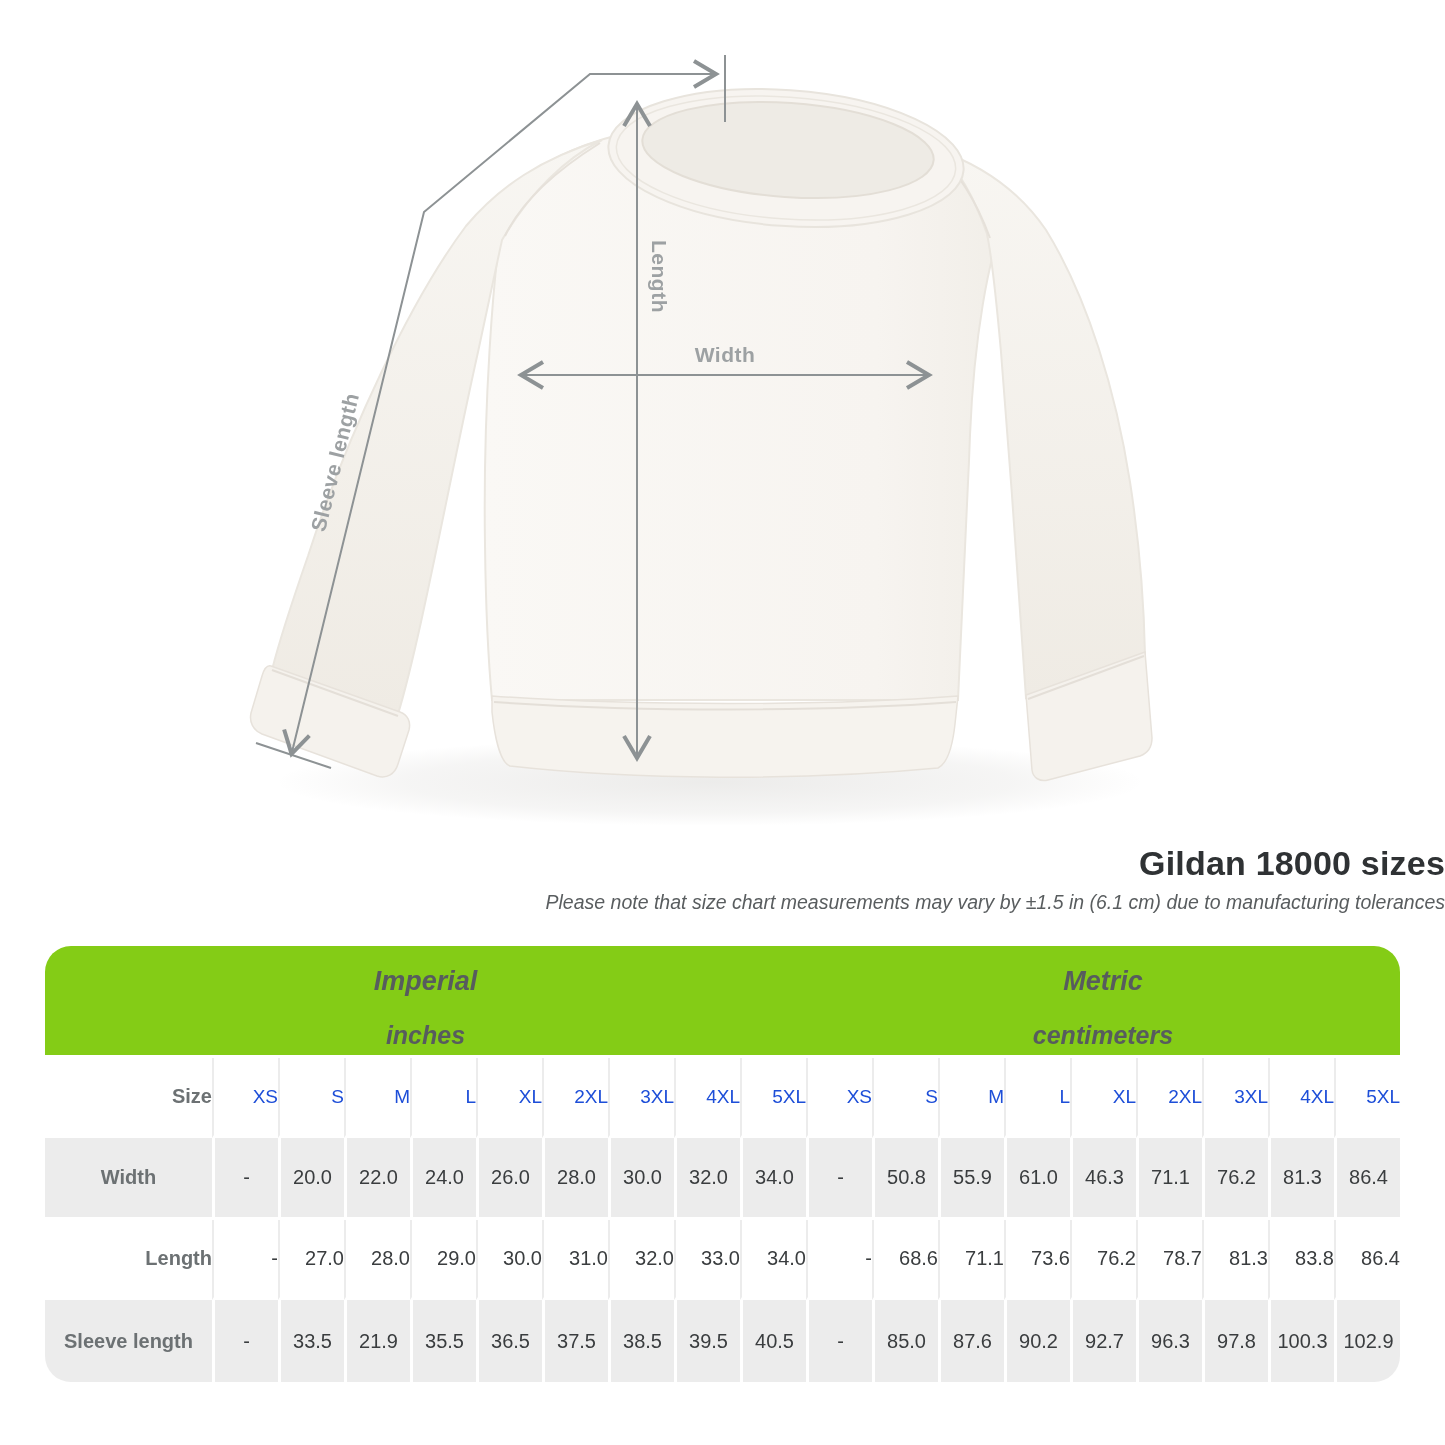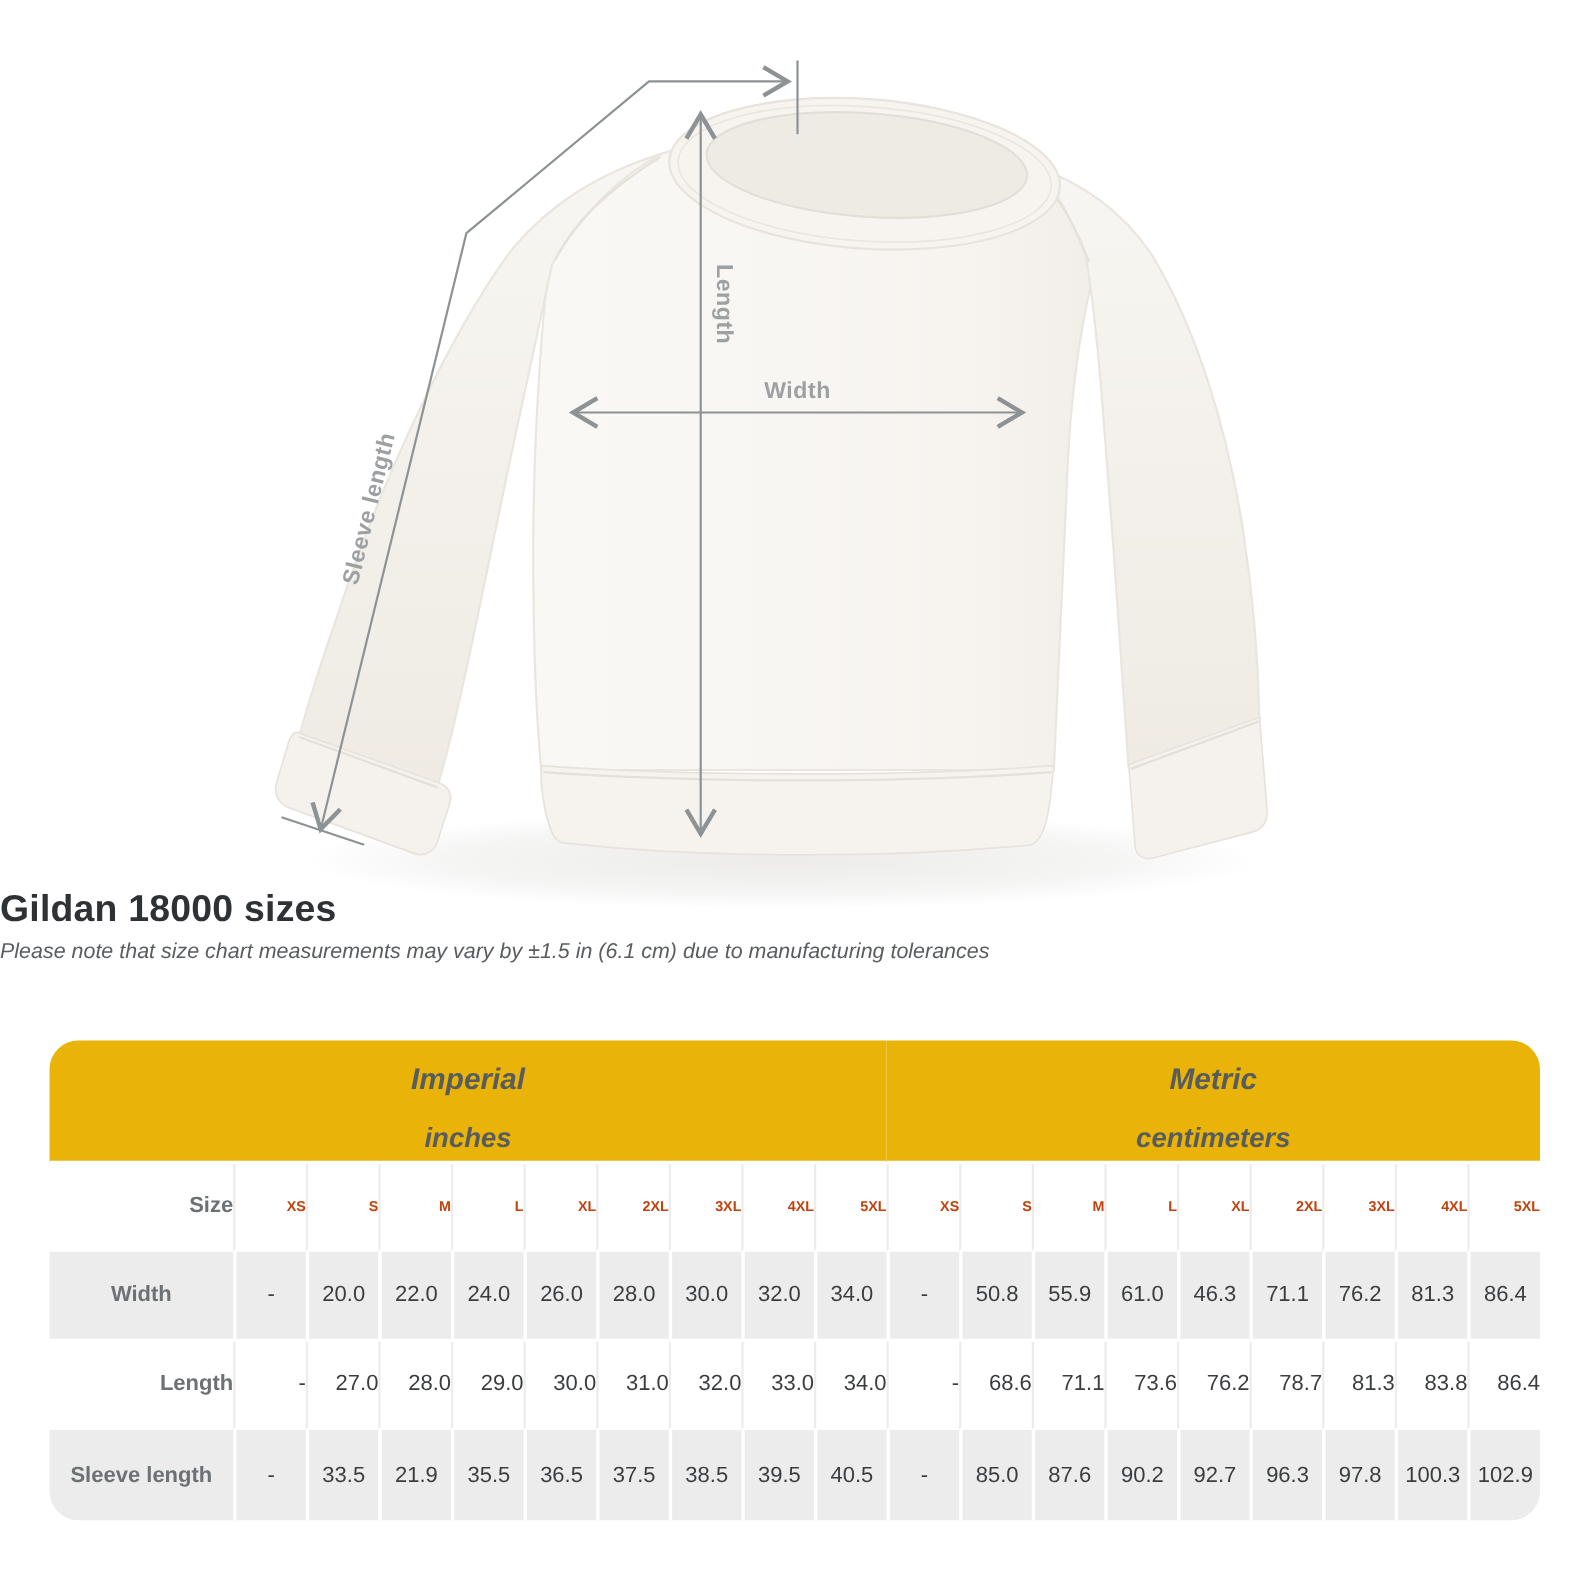--- a/index.html
+++ b/index.html
@@ -5,43 +5,43 @@
   * { box-sizing: border-box; }
   html,body { margin:0; padding:0; background:#ffffff; }
   body { font-family:"Liberation Sans", sans-serif; }
   .stage { position:relative; width:1445px; height:1445px; background:#ffffff; overflow:hidden; }
 
   
   .garment-svg { position:absolute; top:0; left:0; }
   .diag-label { font-family:"Liberation Sans", sans-serif; font-weight:bold; font-size:21px; fill:#9da1a3; letter-spacing:0.5px; }
 
   
-  .title-block { position:absolute; top:807px; left:0; width:100%; text-align:left; }
+  .title-block { position:absolute; top:844px; left:0; width:100%; text-align:right; }
   .title-block h1 { margin:0; font-size:34px; font-weight:bold; color:#2f3234; letter-spacing:0.2px; }
   .title-block p { margin:8px 0 0 0; font-size:19.5px; font-style:italic; color:#595d5f; }
 
   
   .table-wrap { position:absolute; top:946px; left:45px; width:1355px; }
   table.size-table { width:1355px; border-collapse:separate; border-spacing:0; table-layout:fixed; }
   col.c-label { width:167px; }
   th, td { text-align:center; vertical-align:middle; padding:0; }
 
-  tr.band-row th { background:#eab308; height:112px; vertical-align:top; padding-top:20px; border-bottom:3px solid #ffffff; }
+  tr.band-row th { background:#84cc16; height:112px; vertical-align:top; padding-top:20px; border-bottom:3px solid #ffffff; }
   th.band-l { border-top-left-radius:26px; }
   th.band-r { border-top-right-radius:26px; }
   .g-name { font-size:27px; font-weight:bold; font-style:italic; color:#575c5e; }
   .g-unit { font-size:25px; font-style:italic; color:#575c5e; margin-top:24px; }
 
   tr.white-row > * { background:#ffffff; height:80px; border-bottom:3px solid #ffffff;text-align:right; }
   tr.white-row > *:not(:first-child) { border-left:2px solid #ececec; }
   tr.gray-row  > * { background:#ececec; height:82px; border-bottom:3px solid #ffffff; }
   tr.gray-row  > *:not(:first-child) { border-left:3px solid #ffffff; }
 
   .lbl { font-size:20px; font-weight:bold; color:#6c7173; }
-  .size-h { font-size:13px; font-weight:bold; color:#c2410c; }
+  .size-h { font-size:19px; font-weight:normal; color:#1d4ed8; }
   .val { font-size:20px; font-weight:normal; color:#3a3d3f; }
 
   tr:last-child > td { border-bottom:none; }
   tr:last-child > td:first-child { border-bottom-left-radius:26px; }
   tr:last-child > td:last-child { border-bottom-right-radius:26px; }
 </style>
 </head>
 <body>
 
 <div class="stage">

